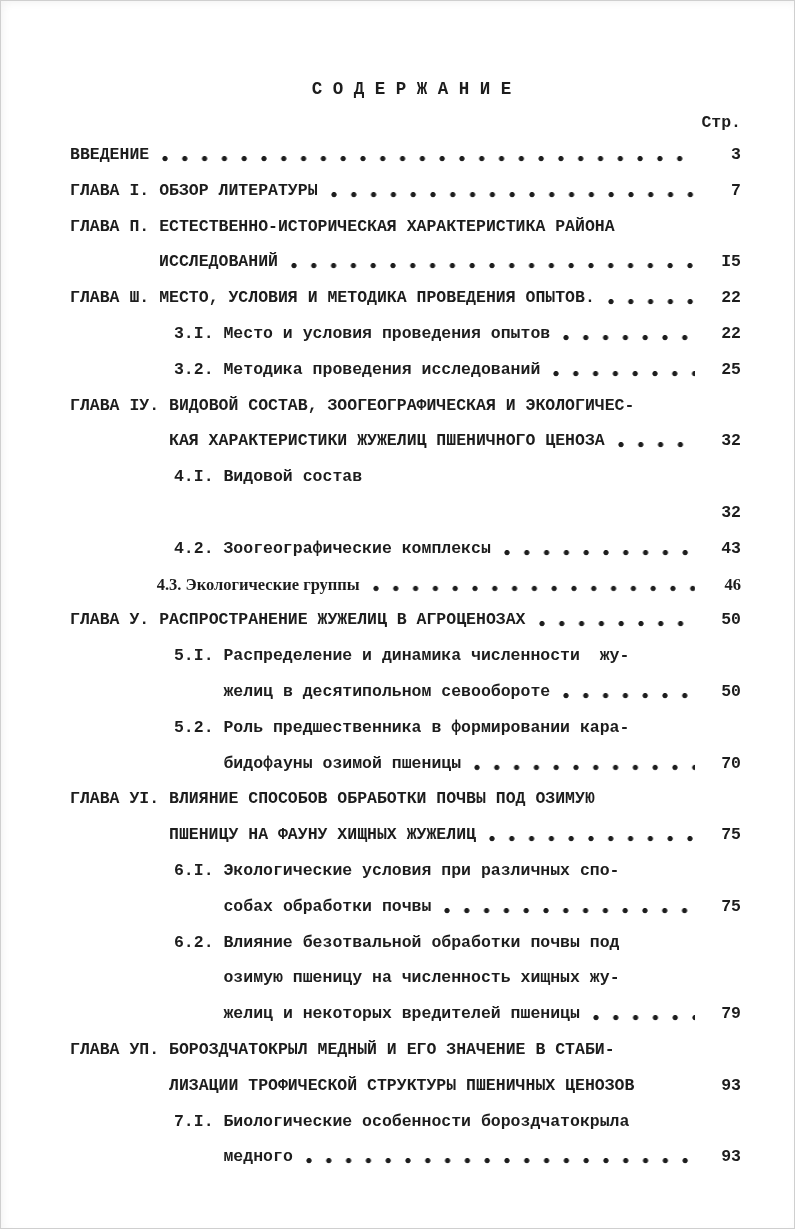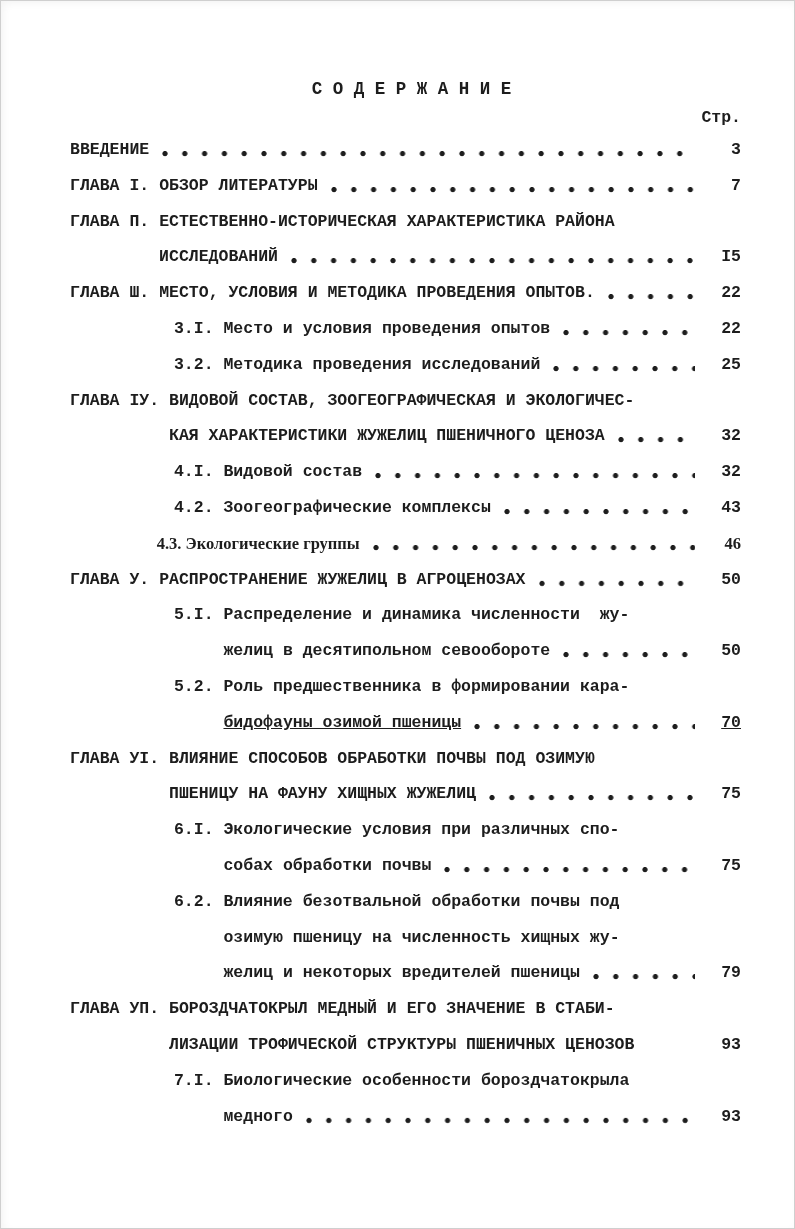--- a/index.html
+++ b/index.html
@@ -22,21 +22,21 @@
   .title{
     font-size:17.5px;
     line-height:22px;
     text-align:center;
     padding-left:12px;
     white-space:pre;
   }
   .col-header{
     font-size:16.5px;
     line-height:22px;
-    margin-top:7px;
+    margin-top:12px;
     text-align:right;
     white-space:pre;
   }
   .toc{margin-top:3px;}
   .row{
     display:flex;
     font-size:16.5px;
   }
   .row > span{
     line-height:35.8px;
@@ -118,21 +118,21 @@
     <span class="pg"></span>
   </div>
 
   <div class="row" style="padding-left: 10ch;">
 
     <span class="txt">КАЯ ХАРАКТЕРИСТИКИ ЖУЖЕЛИЦ ПШЕНИЧНОГО ЦЕНОЗА</span>
     <span class="leader"></span>
     <span class="pg">32</span>
   </div>
 
-  <div class="row" style="padding-left: 10.5ch;">
+  <div class="row" style="padding-left: 10.5ch; flex-direction: column;">
 
     <span class="txt">4.I. Видовой состав</span>
     <span class="leader"></span>
     <span class="pg">32</span>
   </div>
 
   <div class="row" style="padding-left: 10.5ch;">
 
     <span class="txt">4.2. Зоогеографические комплексы</span>
     <span class="leader"></span>
@@ -167,21 +167,21 @@
     <span class="pg">50</span>
   </div>
 
   <div class="row" style="padding-left: 10.5ch;">
 
     <span class="txt">5.2. Роль предшественника в формировании кара-</span>
     <span class="leader hidden"></span>
     <span class="pg"></span>
   </div>
 
-  <div class="row" style="padding-left: 15.5ch; text-decoration: underline;">
+  <div class="row" style="padding-left: 15.5ch;">
 
     <span class="txt">бидофауны озимой пшеницы</span>
     <span class="leader"></span>
     <span class="pg">70</span>
   </div>
 
   <div class="row">
     <span class="lbl">ГЛАВА УI. </span>
     <span class="txt">ВЛИЯНИЕ СПОСОБОВ ОБРАБОТКИ ПОЧВЫ ПОД ОЗИМУЮ</span>
     <span class="leader hidden"></span>

